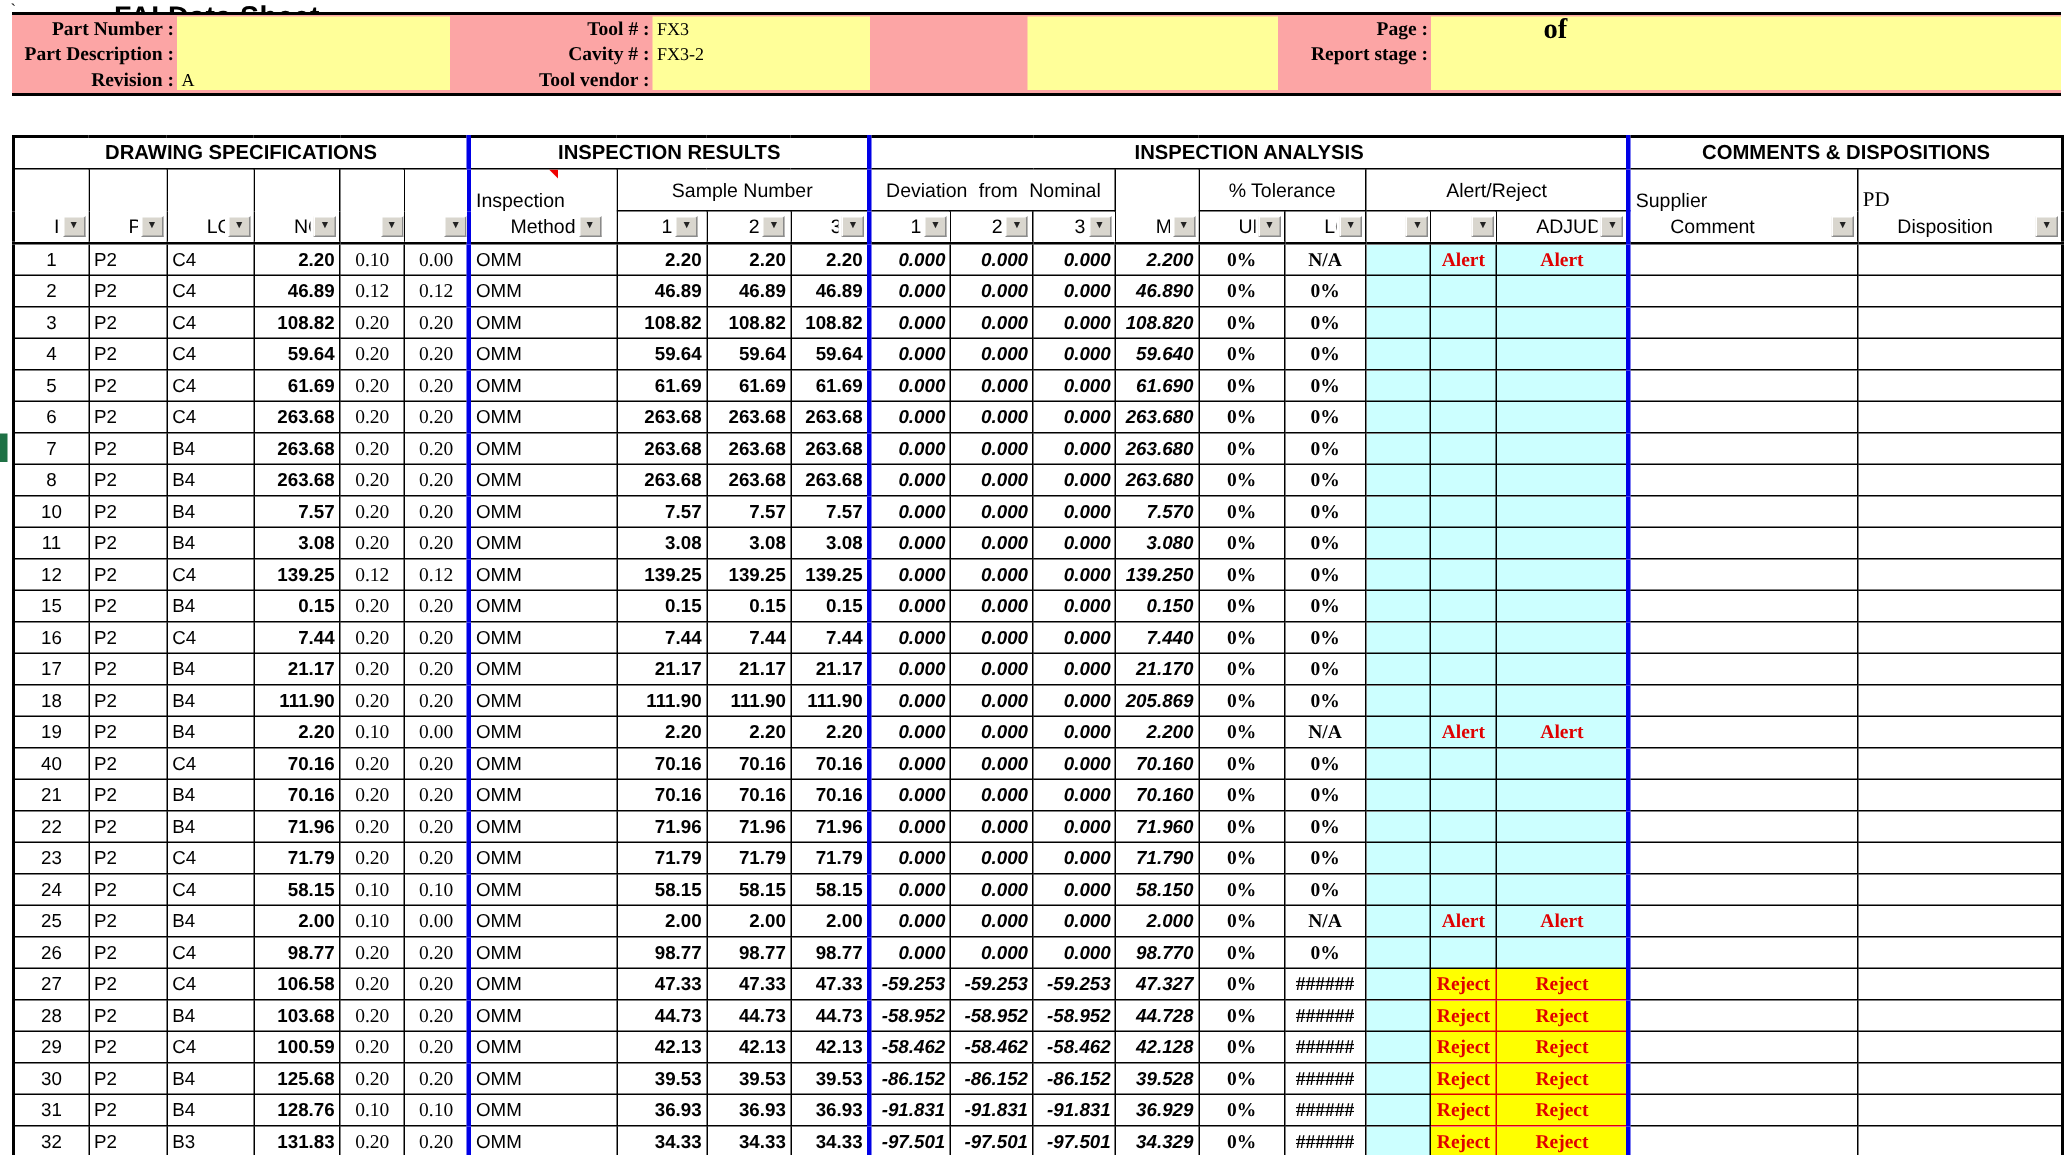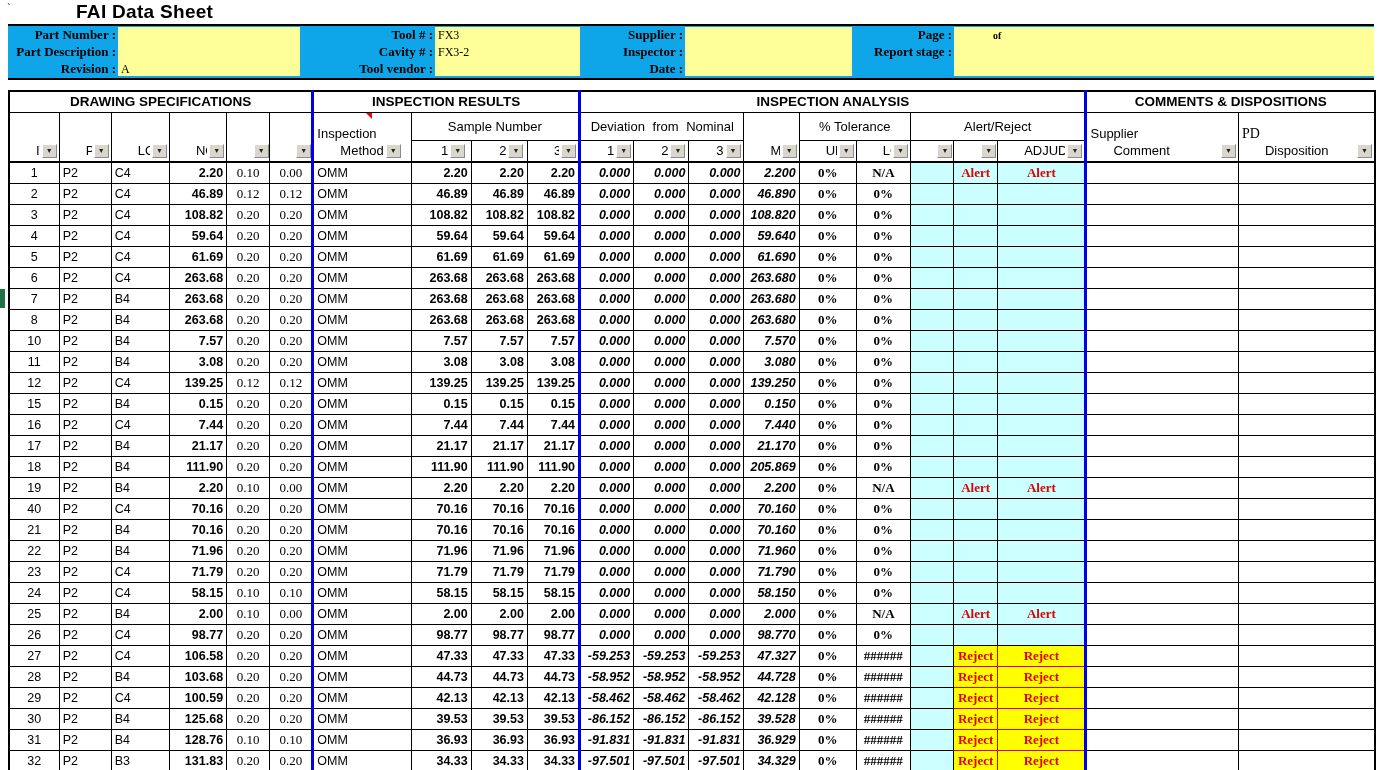--- a/index.html
+++ b/index.html
@@ -2,29 +2,29 @@
 <html><head>
 <meta charset="utf-8">
 <style>
   html,body{margin:0;padding:0;background:#fff;}
   .page{position:relative;width:1378px;height:770px;overflow:hidden;background:#fff;
         font-family:"Liberation Sans","DejaVu Sans",sans-serif;color:#000;}
   .stray{position:absolute;left:7px;top:1px;font-size:11px;font-family:"Liberation Serif",serif;}
   .title{position:absolute;left:76px;top:0;height:24px;line-height:24px;font-size:19px;
          font-weight:bold;letter-spacing:.3px;}
   
-  .form{position:absolute;left:8px;top:24px;width:1366px;height:52px;
-        border-top:2px solid #000;border-bottom:2px solid #000;background:#0ea5e9;}
+  .form{position:absolute;left:8px;top:8px;width:1366px;height:52px;
+        border-top:2px solid #000;border-bottom:2px solid #000;background:#fca5a5;}
   .flabels{position:absolute;top:0;height:51px;}
   .flabels div{height:17px;line-height:17px;text-align:right;font-family:"Liberation Serif","DejaVu Serif",serif;
                font-weight:bold;font-size:13px;white-space:nowrap;}
   .fyellow{position:absolute;top:1px;height:49px;background:#FFFF99;}
   .fval{height:17px;line-height:17px;padding-left:3px;font-family:"Liberation Serif","DejaVu Serif",serif;
         font-size:12px;white-space:nowrap;}
-  .of{font-weight:bold;font-size:10px;margin-left:36px;}
+  .of{font-weight:bold;font-size:19px;margin-left:72px;}
   .green-mark{position:absolute;left:0;top:289px;width:5px;height:19px;background:#1E7145;}
   
   .gridwrap{position:absolute;left:8px;top:90px;}
   table{border-collapse:collapse;table-layout:fixed;width:1368px;border:2px solid #000;}
   td{border:1px solid #000;padding:0 3px;overflow:hidden;white-space:nowrap;height:20px;
      line-height:18px;font-size:12.5px;vertical-align:middle;background:#fff;}
   .sep{border-left:3px solid #0000E6;}
   tr.sec td{height:20px;font-weight:bold;font-size:13.5px;text-align:center;padding:0;}
   tr.h1 td{height:19px;font-size:13px;font-weight:normal;}
   tr.h2 td{height:19px;font-size:13px;}
@@ -81,25 +81,20 @@
       <div>Tool # :</div>
       <div>Cavity # :</div>
       <div>Tool vendor :</div>
     </div>
     <div class="fyellow" style="left:427px;width:145px">
       <div class="fval">FX3</div>
       <div class="fval">FX3-2</div>
       <div class="fval"></div>
     </div>
 
-    <div class="flabels" style="left:572px;width:103px">
-      <div>Supplier :</div>
-      <div>Inspector :</div>
-      <div>Date :</div>
-    </div>
     <div class="fyellow" style="left:677px;width:167px">
       <div class="fval"></div>
       <div class="fval"></div>
       <div class="fval"></div>
     </div>
 
     <div class="flabels" style="left:844px;width:100px">
       <div>Page :</div>
       <div>Report stage :</div>
     </div>

